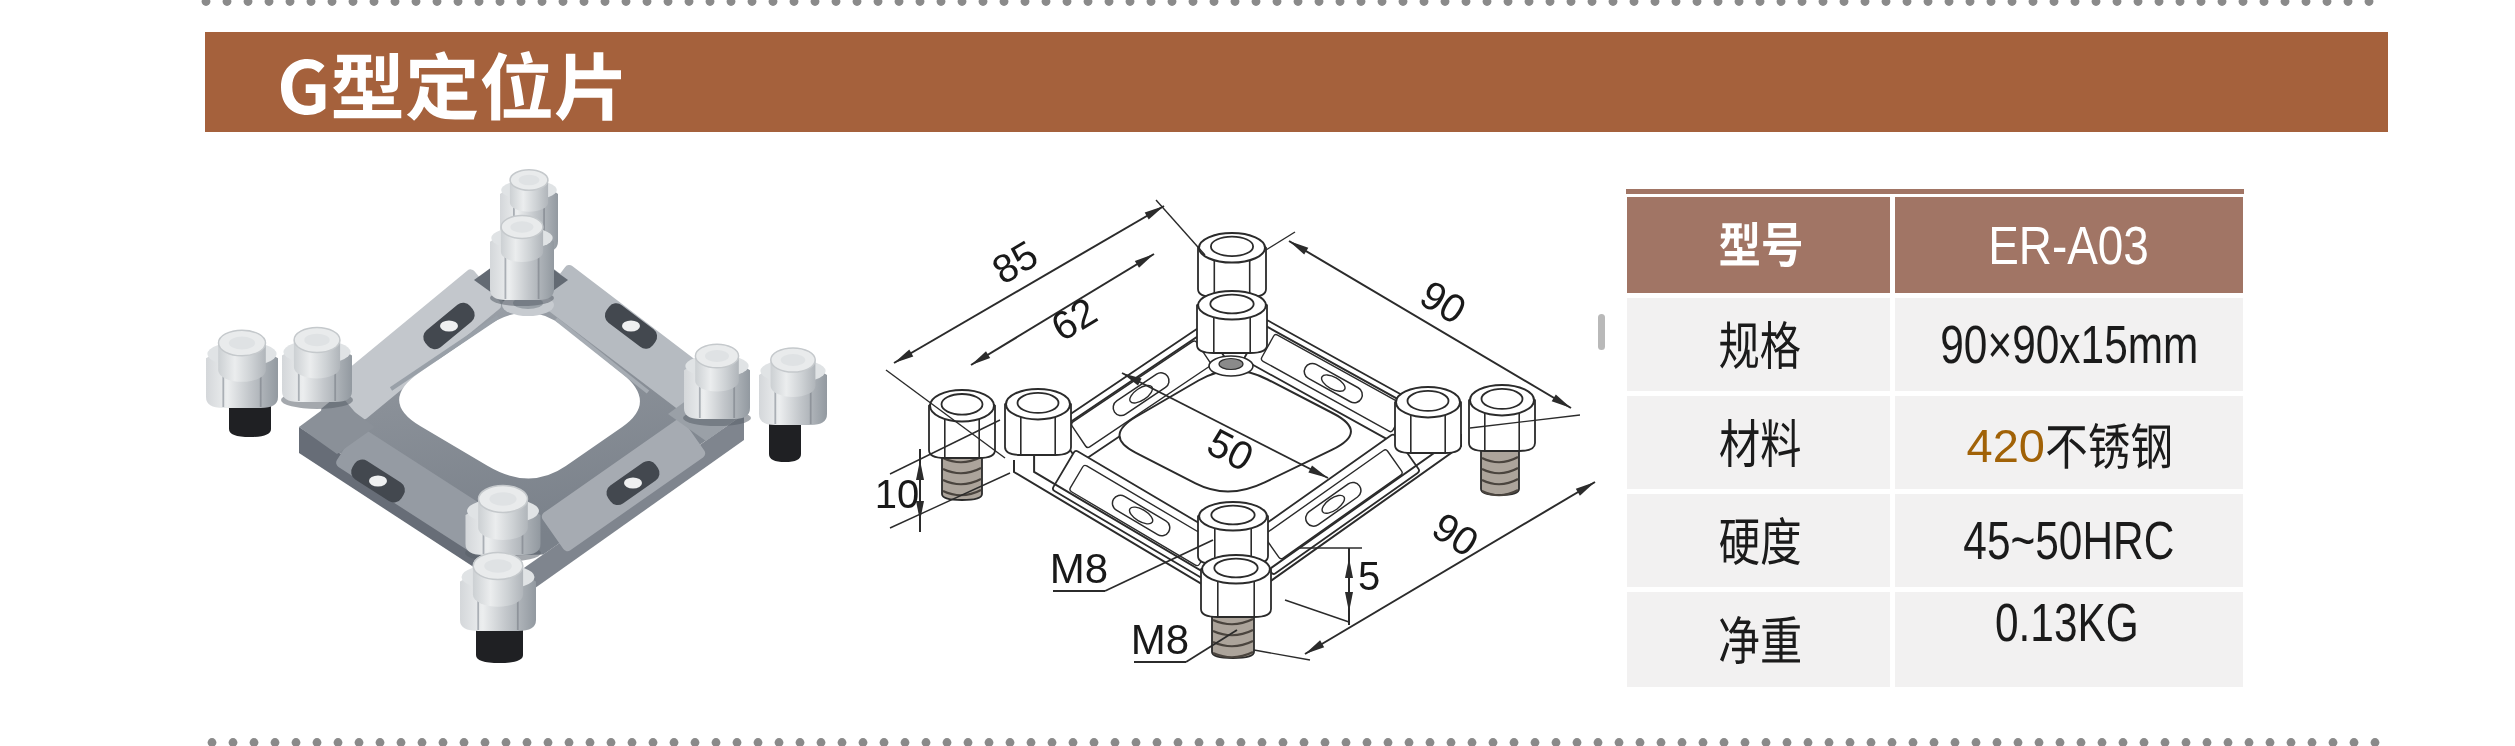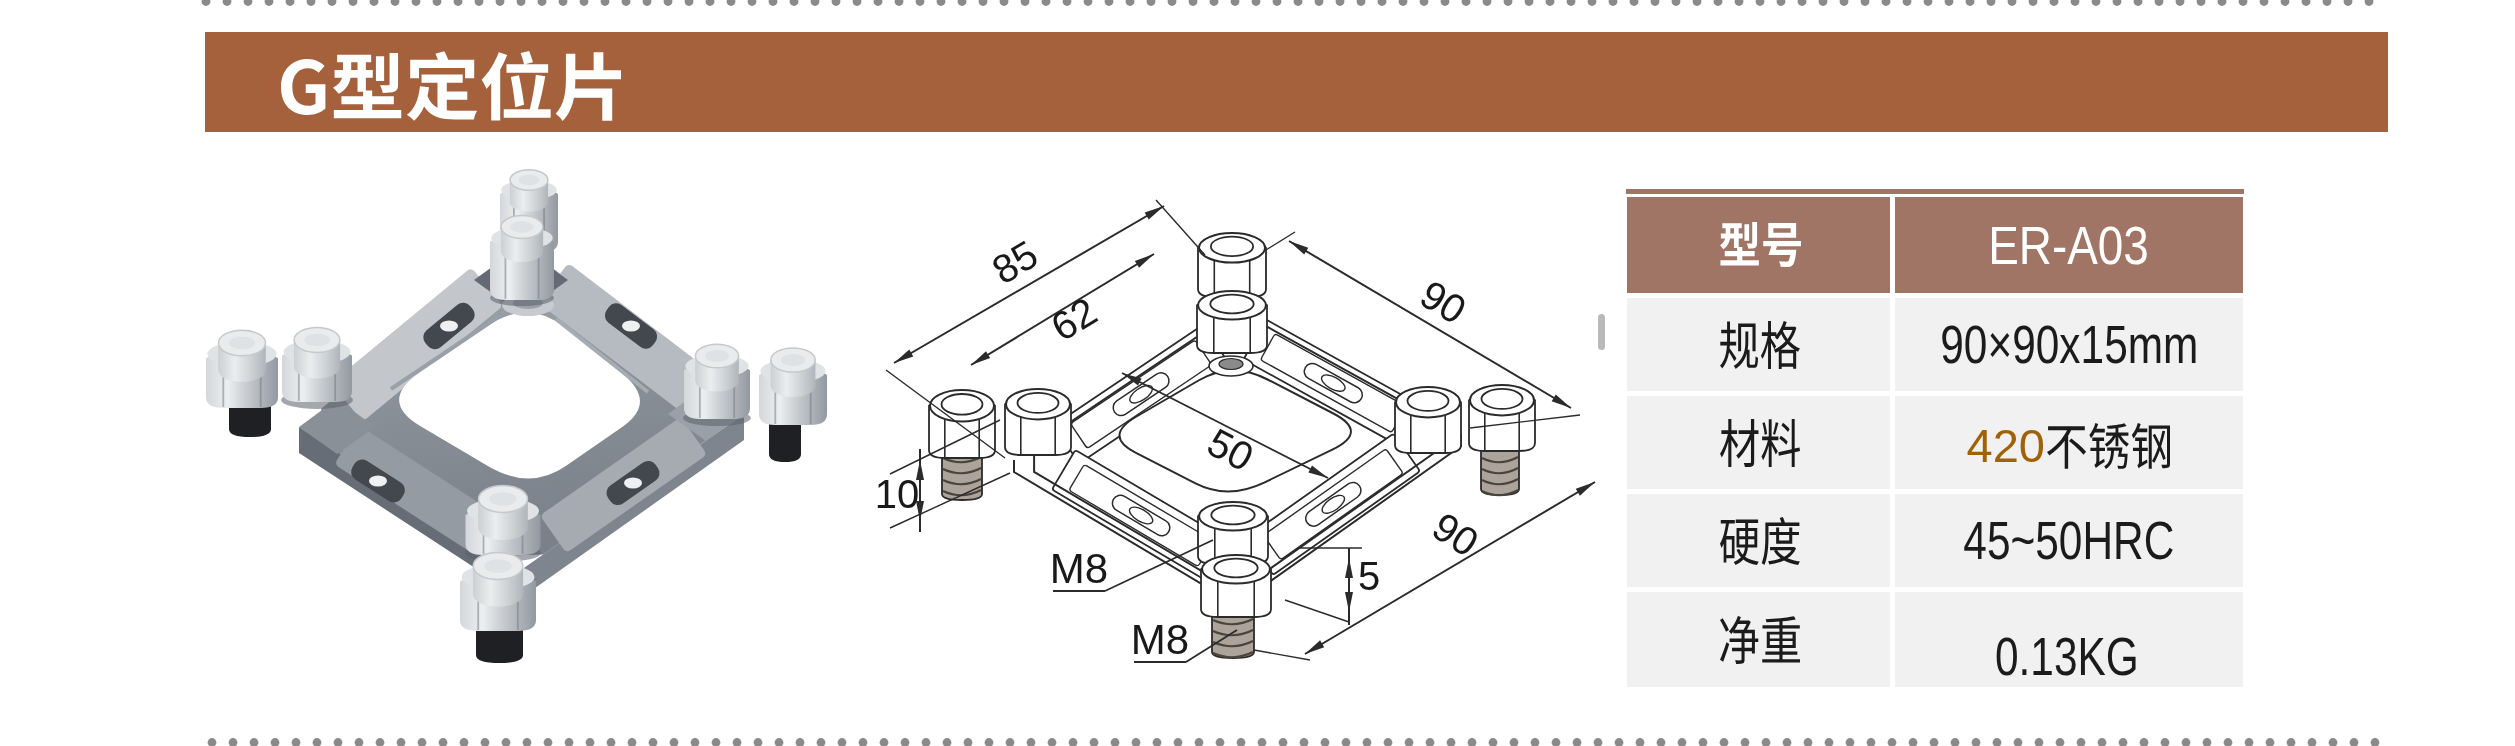--- a/index.html
+++ b/index.html
@@ -625,15 +625,15 @@
 
 <div class="abs" style="left:1895px;top:494px;width:348px;height:93px;display:flex;align-items:center;justify-content:center;font-size:53px;color:#1b1b1b;">
     <span style="display:inline-block;transform:scaleX(.8);">45~50HRC</span>
   </div>
 
 <svg style="position:absolute;left:1720px;top:615.5px" width="80" height="48" viewBox="48 -841 1901 919" preserveAspectRatio="none" fill="#1b1b1b">
     <path transform="translate(0,0)" d="M48 -765C100 -694 162 -597 190 -538L260 -575C230 -633 165 -727 113 -796ZM48 -2 124 33C171 -62 226 -191 268 -303L202 -339C156 -220 93 -84 48 -2ZM474 -688H678C658 -650 632 -610 607 -579H396C423 -613 449 -649 474 -688ZM473 -841C425 -728 344 -616 259 -544C276 -533 305 -508 317 -495C333 -509 348 -525 364 -542V-512H559V-409H276V-341H559V-234H333V-166H559V-11C559 4 554 7 538 8C521 9 466 9 407 7C417 28 428 59 432 78C510 79 560 77 591 66C622 55 632 33 632 -10V-166H806V-125H877V-341H958V-409H877V-579H688C722 -624 756 -678 779 -724L730 -758L718 -754H512C524 -776 535 -798 545 -820ZM806 -234H632V-341H806ZM806 -409H632V-512H806Z"></path>
     <path transform="translate(1000,0)" d="M159 -540V-229H459V-160H127V-100H459V-13H52V48H949V-13H534V-100H886V-160H534V-229H848V-540H534V-601H944V-663H534V-740C651 -749 761 -761 847 -776L807 -834C649 -806 366 -787 133 -781C140 -766 148 -739 149 -722C247 -724 354 -728 459 -734V-663H58V-601H459V-540ZM232 -360H459V-284H232ZM534 -360H772V-284H534ZM232 -486H459V-411H232ZM534 -486H772V-411H534Z"></path>
   </svg>
 
-<div class="abs" style="left:1895px;top:592px;width:344px;height:95px;display:flex;align-items:flex-end;justify-content:center;font-size:53px;color:#1b1b1b;">
+<div class="abs" style="left:1895px;top:592px;width:344px;height:95px;display:flex;align-items:flex-start;justify-content:center;font-size:53px;color:#1b1b1b;">
     <span style="display:inline-block;transform:scaleX(.8);">0.13KG</span>
   </div>
 
 </body></html>

